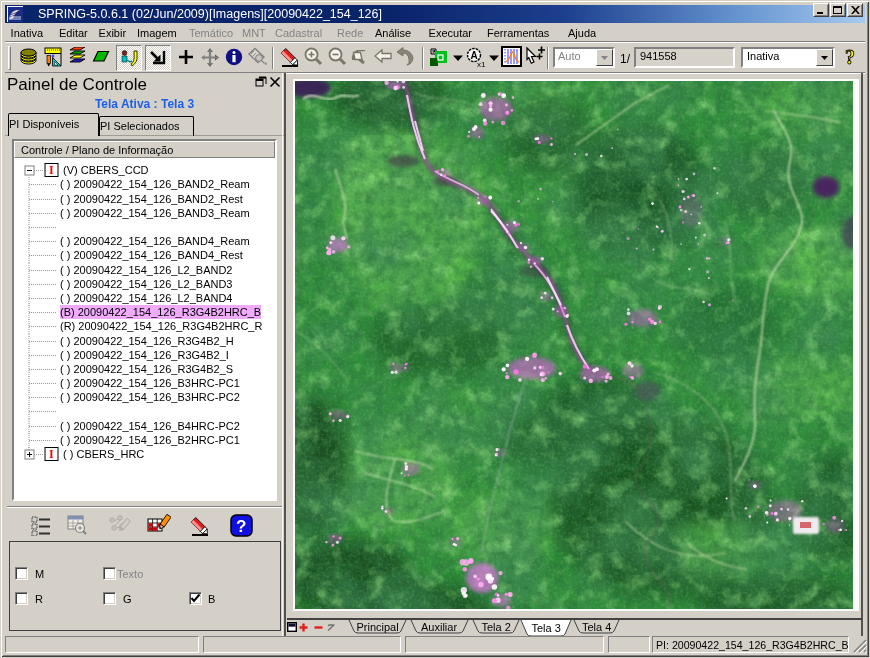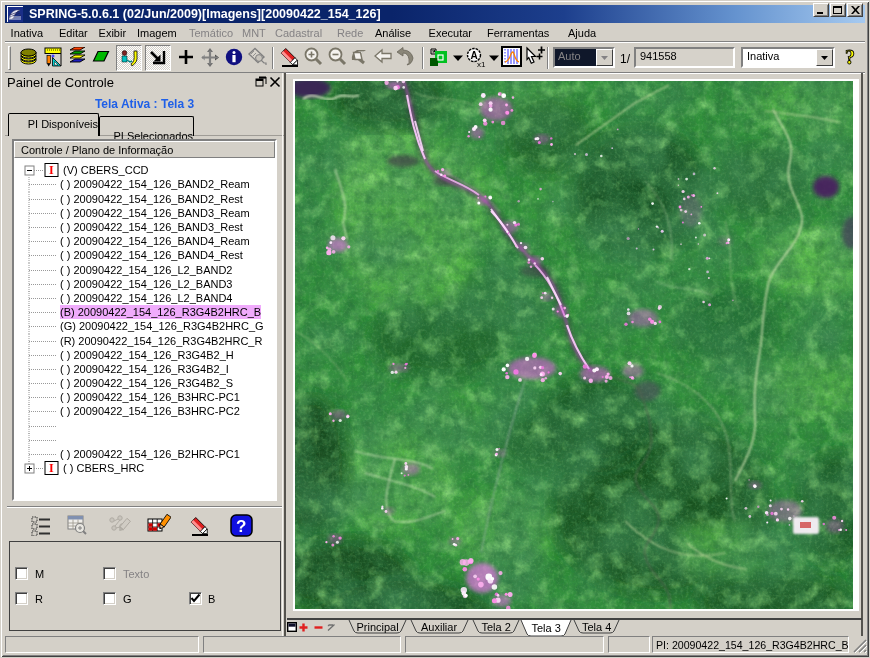--- a/index.html
+++ b/index.html
@@ -1,33 +1,33 @@
 <!DOCTYPE html>
 <html><head><meta charset="utf-8"><style>
 *{margin:0;padding:0;box-sizing:border-box}
 html,body{width:870px;height:658px;overflow:hidden;background:#d4d0c8;font-family:"Liberation Sans",sans-serif}
 .win{position:absolute;left:0;top:0;width:870px;height:658px;background:#d4d0c8;border:1px solid #d4d0c8;box-shadow:inset 1px 1px 0 #fff,inset -1px -1px 0 #404040,inset 2px 2px 0 #d4d0c8,inset -2px -2px 0 #808080}
 .titlebar{position:absolute;left:4px;top:4px;right:4px;height:18px;background:linear-gradient(90deg,#0a246a 0%,#0a246a 45%,#1d3f8d 65%,#6593cf 85%,#a6caf0 100%);display:flex;align-items:center}
 .title-ico{width:16px;height:16px;margin-left:2px}
-.title-txt{color:#fff;font-weight:bold;font-size:12.5px;margin-left:6px;letter-spacing:0px;white-space:nowrap}
+.title-txt{color:#fff;font-weight:normal;font-size:12.5px;margin-left:15px;letter-spacing:0px;white-space:nowrap}
 .wbtn{position:absolute;top:2px;width:16px;height:14px;background:#d4d0c8;border:1px solid;border-color:#fff #404040 #404040 #fff;box-shadow:inset 1px 1px 0 #d4d0c8,inset -1px -1px 0 #808080;display:flex;align-items:center;justify-content:center}
 .menubar{position:absolute;left:4px;top:23px;right:4px;height:18px;font-size:11px}
 .menubar span{position:absolute;top:3px;color:#000}
 .menubar span.dis{color:#848284}
 .ticon{position:absolute;top:46px}
 .sep{position:absolute;top:46px;width:2px;height:22px;border-left:1px solid #808080;border-right:1px solid #fff}
 .handle{position:absolute;top:45px;width:3px;height:24px;border:1px solid;border-color:#fff #808080 #808080 #fff}
 .pressed{position:absolute;top:44px;width:26px;height:26px;border:1px solid;border-color:#808080 #fff #fff #808080;background:conic-gradient(#fff 90deg,#d4d0c8 90deg 180deg,#fff 180deg 270deg,#d4d0c8 270deg);background-size:2px 2px;display:flex;align-items:center;justify-content:center}
 .combo{position:absolute;height:21px;border:2px solid;border-color:#808080 #fff #fff #808080;background:#fff;font-size:11px}
 .combo .arr{position:absolute;right:0;top:0;bottom:0;width:17px;background:#d4d0c8;border:1px solid;border-color:#fff #404040 #404040 #fff;display:flex;align-items:center;justify-content:center}
 
 .panel{position:absolute;left:4px;top:72px;width:279px;bottom:23px;background:#d4d0c8}
-.panel-hdr{position:absolute;left:2px;top:2px;right:2px;height:15px;font-size:13px;color:#000}
+.panel-hdr{position:absolute;left:2px;top:2px;right:2px;height:15px;font-size:17px;color:#000}
 .telat{position:absolute;left:0;right:0;top:24px;text-align:center;font-size:12px;font-weight:bold;color:#1e5fe8}
-.tab{position:absolute;font-size:11px;text-align:right;background:#d4d0c8;border:1px solid #000;border-bottom:none;border-radius:2px 2px 0 0}
+.tab{position:absolute;font-size:11px;text-align:left;background:#d4d0c8;border:1px solid #000;border-bottom:none;border-radius:2px 2px 0 0}
 .treeframe{position:absolute;left:7px;top:66px;width:265px;height:362px;border:2px solid;border-color:#808080 #fff #fff #808080;background:#fff}
 .treehdr{position:absolute;left:0;top:0;right:0;height:17px;background:#d4d0c8;border:1px solid;border-color:#fff #808080 #808080 #fff;font-size:11px;padding:2px 0 0 6px}
 .tree{position:absolute;left:2px;top:22.3px;right:2px;font-size:11px;line-height:14.2px;color:#000;overflow:hidden}
 .row{height:14.2px;position:relative}
 .rs{position:absolute;left:0;top:0}
 .rt{position:absolute;top:0px;white-space:pre}
 
 .tb2{position:absolute;left:2px;right:2px;top:433px;height:34px;border-top:1px solid #808080;box-shadow:0 1px 0 #fff inset}
 .cbframe{position:absolute;left:4px;right:3px;top:468px;height:90px;border:1px solid #404040}
 .cb{position:absolute;width:13px;height:13px;background:#fff;border:1px solid;border-color:#808080 #fff #fff #808080;box-shadow:inset 1px 1px 0 #404040,inset -1px -1px 0 #d4d0c8}
@@ -213,21 +213,21 @@
         <path d="M4 3 V18" stroke="#3030ff" stroke-width="1" stroke-dasharray="1.5 1.5"></path>
         <path d="M7 3 V18 M10 3 V18 M13 3 V18 M16 3 V18" stroke="#8080ff" stroke-width="1.6"></path>
         <path d="M4 16 Q8 15 10 8 Q12 4 13 8 Q15 15 18 16" fill="none" stroke="#ff8000" stroke-width="1.3"></path>
       </svg>
 <svg class="ticon" style="left:523px;top:45px" width="21" height="22" viewBox="0 0 21 22">
         <path d="M3 2 L11.5 10.5 L7.5 10.5 L10 16 L7.3 17.2 L4.8 11.5 L3 13.5 Z" fill="#fff" stroke="#000" stroke-width="1.2"></path>
         <path d="M14 4 h7 M17.5 0.5 v7" stroke="#000" stroke-width="1.7"></path>
         <path d="M12.5 10.5 h6 M15.5 7.5 v6" stroke="#000" stroke-width="1.5"></path>
       </svg>
 <div class="sep" style="left:546px"></div>
-<div class="combo" style="left:552px;top:46px;width:62px;background:#0f172a;color:#848284">
+<div class="combo" style="left:552px;top:46px;width:62px;background:#ffffff;color:#848284">
         <span style="position:absolute;left:3px;top:1px">Auto</span>
         <span class="arr">
           <svg width="9" height="6" viewBox="0 0 9 6">
             <path d="M1 1 H8 L4.5 5 Z" fill="#848284"></path>
           </svg>
         </span>
       </div>
 <div style="position:absolute;left:619px;top:51px;font-size:12px">1/</div>
 <div class="combo" style="left:633px;top:46px;width:101px;background:#d6d2ca;color:#000">
         <span style="position:absolute;left:4px;top:1px">941558</span>
@@ -251,21 +251,21 @@
         <rect x="1" y="3" width="7" height="7" fill="none" stroke="#000"></rect>
         <rect x="1" y="3" width="7" height="2" fill="#000"></rect>
         <path d="M4 1 L11 1 L11 8" fill="none" stroke="#000"></path>
         <rect x="4" y="1" width="7" height="1.6" fill="#000"></rect>
       </svg>
     <svg style="position:absolute;right:3px;top:3px" width="12" height="12" viewBox="0 0 12 12">
         <path d="M1.5 1.5 L10.5 10.5 M10.5 1.5 L1.5 10.5" stroke="#000" stroke-width="1.6"></path>
       </svg>
     <div class="telat">Tela Ativa : Tela 3</div>
     <div class="tab" style="left:3px;top:40px;width:91px;height:23px;z-index:2;padding-top:4px">PI Disponíveis</div>
-    <div class="tab" style="left:94px;top:43px;width:95px;height:20px;padding-top:13px;border-left:1px solid #000">PI Selecionados</div>
+    <div class="tab" style="left:94px;top:43px;width:95px;height:20px;padding-top:3px;border-left:1px solid #000">PI Selecionados</div>
     <div style="position:absolute;left:0;right:0;top:62px;height:1px;background:#000;opacity:0.25"></div>
     <div class="treeframe">
       <div class="treehdr">Controle / Plano de Informação</div>
       <div class="tree" id="tree">
           <div class="row">
             <svg class="rs" width="265" height="15" viewBox="0 0 265 15">
               <rect x="9" y="3" width="9" height="9" fill="#fff" stroke="#808080"></rect>
               <path d="M11 7.5 h5" stroke="#000"></path>
               <path d="M18 7.5 h9" stroke="#999" stroke-dasharray="1 1"></path>
               <rect x="29" y="0.5" width="13" height="13" fill="#fff" stroke="#000"></rect>
@@ -292,21 +292,20 @@
               <path d="M13 0 v15" stroke="#999" stroke-dasharray="1 1"></path>
               <path d="M13 7.5 h27" stroke="#999" stroke-dasharray="1 1"></path>
             </svg>
             <span class="rt" style="left:44px">( ) 20090422_154_126_BAND3_Ream</span>
           </div>
           <div class="row">
             <svg class="rs" width="265" height="15" viewBox="0 0 265 15">
               <path d="M13 0 v15" stroke="#999" stroke-dasharray="1 1"></path>
               <path d="M13 7.5 h27" stroke="#999" stroke-dasharray="1 1"></path>
             </svg>
-            <span class="rt" style="left:44px">( ) 20090422_154_126_BAND3_Rest</span>
           </div>
           <div class="row">
             <svg class="rs" width="265" height="15" viewBox="0 0 265 15">
               <path d="M13 0 v15" stroke="#999" stroke-dasharray="1 1"></path>
               <path d="M13 7.5 h27" stroke="#999" stroke-dasharray="1 1"></path>
             </svg>
             <span class="rt" style="left:44px">( ) 20090422_154_126_BAND4_Ream</span>
           </div>
           <div class="row">
             <svg class="rs" width="265" height="15" viewBox="0 0 265 15">
@@ -341,27 +340,20 @@
               <path d="M13 0 v15" stroke="#999" stroke-dasharray="1 1"></path>
               <path d="M13 7.5 h27" stroke="#999" stroke-dasharray="1 1"></path>
             </svg>
             <span class="rt" style="left:44px;background:#f0abfc">(B) 20090422_154_126_R3G4B2HRC_B</span>
           </div>
           <div class="row">
             <svg class="rs" width="265" height="15" viewBox="0 0 265 15">
               <path d="M13 0 v15" stroke="#999" stroke-dasharray="1 1"></path>
               <path d="M13 7.5 h27" stroke="#999" stroke-dasharray="1 1"></path>
             </svg>
-            <span class="rt" style="left:44px">(G) 20090422_154_126_R3G4B2HRC_G</span>
-          </div>
-          <div class="row">
-            <svg class="rs" width="265" height="15" viewBox="0 0 265 15">
-              <path d="M13 0 v15" stroke="#999" stroke-dasharray="1 1"></path>
-              <path d="M13 7.5 h27" stroke="#999" stroke-dasharray="1 1"></path>
-            </svg>
             <span class="rt" style="left:44px">(R) 20090422_154_126_R3G4B2HRC_R</span>
           </div>
           <div class="row">
             <svg class="rs" width="265" height="15" viewBox="0 0 265 15">
               <path d="M13 0 v15" stroke="#999" stroke-dasharray="1 1"></path>
               <path d="M13 7.5 h27" stroke="#999" stroke-dasharray="1 1"></path>
             </svg>
             <span class="rt" style="left:44px">( ) 20090422_154_126_R3G4B2_H</span>
           </div>
           <div class="row">
@@ -396,20 +388,21 @@
             <svg class="rs" width="265" height="15" viewBox="0 0 265 15">
               <path d="M13 0 v15" stroke="#999" stroke-dasharray="1 1"></path>
               <path d="M13 7.5 h27" stroke="#999" stroke-dasharray="1 1"></path>
             </svg>
           </div>
           <div class="row">
             <svg class="rs" width="265" height="15" viewBox="0 0 265 15">
               <path d="M13 0 v15" stroke="#999" stroke-dasharray="1 1"></path>
               <path d="M13 7.5 h27" stroke="#999" stroke-dasharray="1 1"></path>
             </svg>
+            <span class="rt" style="left:44px">( ) 20090422_154_126_B4HRC-PC2</span>
           </div>
           <div class="row">
             <svg class="rs" width="265" height="15" viewBox="0 0 265 15">
               <path d="M13 0 v15" stroke="#999" stroke-dasharray="1 1"></path>
               <path d="M13 7.5 h27" stroke="#999" stroke-dasharray="1 1"></path>
             </svg>
             <span class="rt" style="left:44px">( ) 20090422_154_126_B2HRC-PC1</span>
           </div>
           <div class="row">
             <svg class="rs" width="265" height="15" viewBox="0 0 265 15">
@@ -478,21 +471,21 @@
         </svg>
 <svg style="position:absolute;left:222px;top:6px" width="26" height="26" viewBox="0 0 26 26">
           <rect x="2" y="2" width="21" height="21" rx="5" fill="#1010e0" stroke="#000" stroke-width="1.5"></rect>
           <text x="7" y="19" font-size="17" font-weight="bold" font-family="Liberation Sans" fill="#fff">?</text>
         </svg>
 </div>
     <div class="cbframe"></div>
     <div class="cb" style="left:10px;top:494px"></div>
       <div class="cblbl" style="left:30px;top:495px">M</div>
     <div class="cb" style="left:98px;top:494px"></div>
-      <div class="cblbl" style="left:118px;top:495px;color:#848284">Texto</div>
+      <div class="cblbl" style="left:112px;top:495px;color:#848284">Texto</div>
     <div class="cb" style="left:10px;top:519px"></div>
       <div class="cblbl" style="left:30px;top:520px">R</div>
     <div class="cb" style="left:98px;top:519px"></div>
       <div class="cblbl" style="left:118px;top:520px">G</div>
     <div class="cb" style="left:184px;top:519px">
         <svg width="11" height="11" viewBox="0 0 11 11">
           <path d="M1.5 5 L4 8 L9.5 1.5" stroke="#000" stroke-width="2" fill="none"></path>
         </svg>
       </div>
       <div class="cblbl" style="left:203px;top:520px">B</div>

